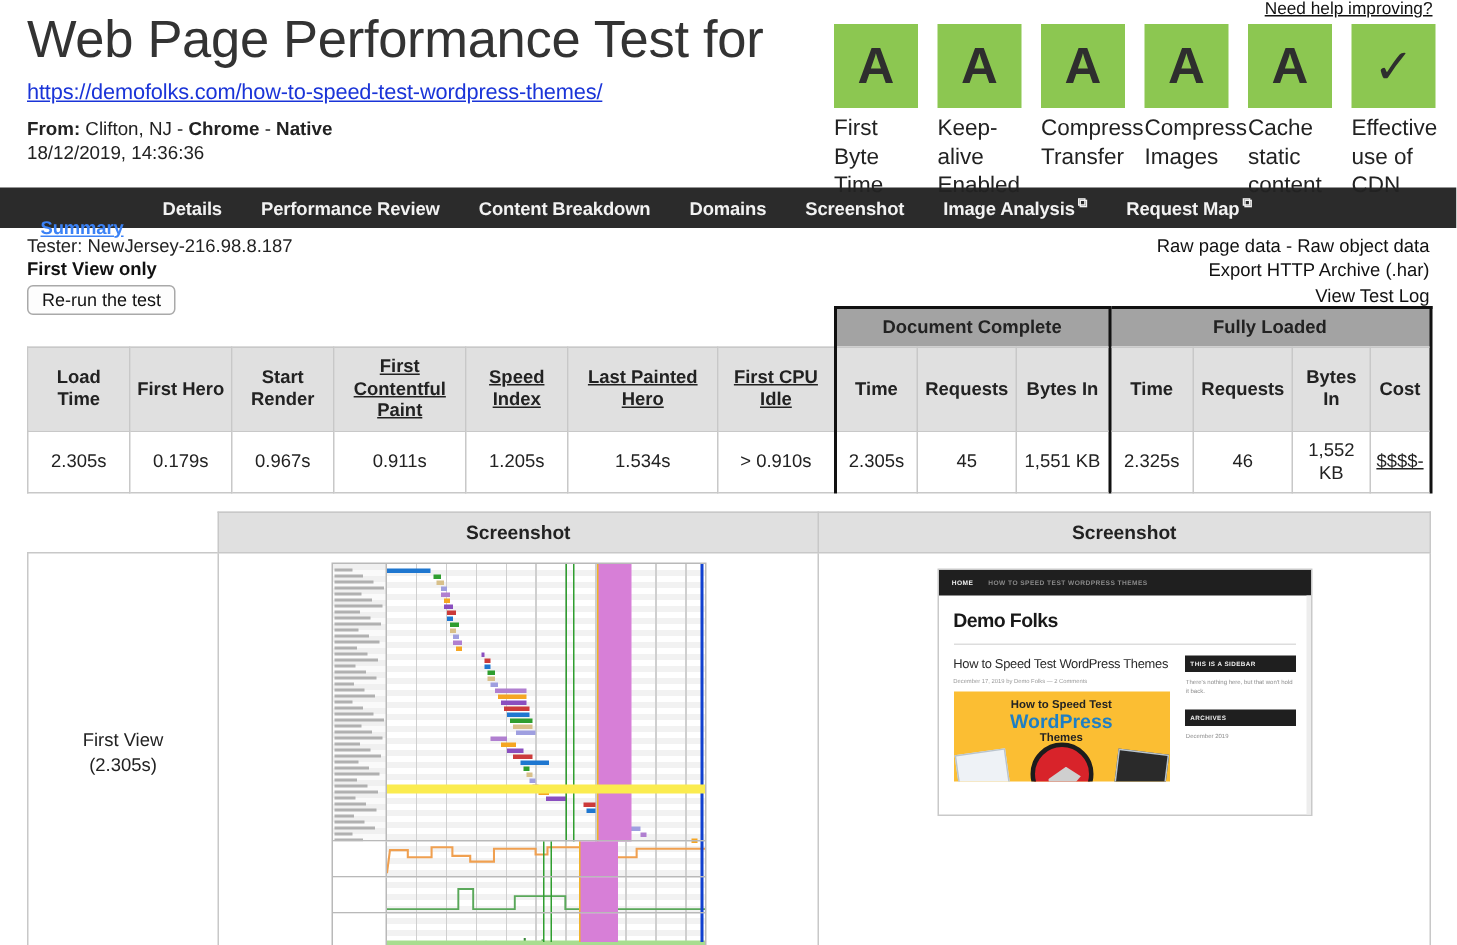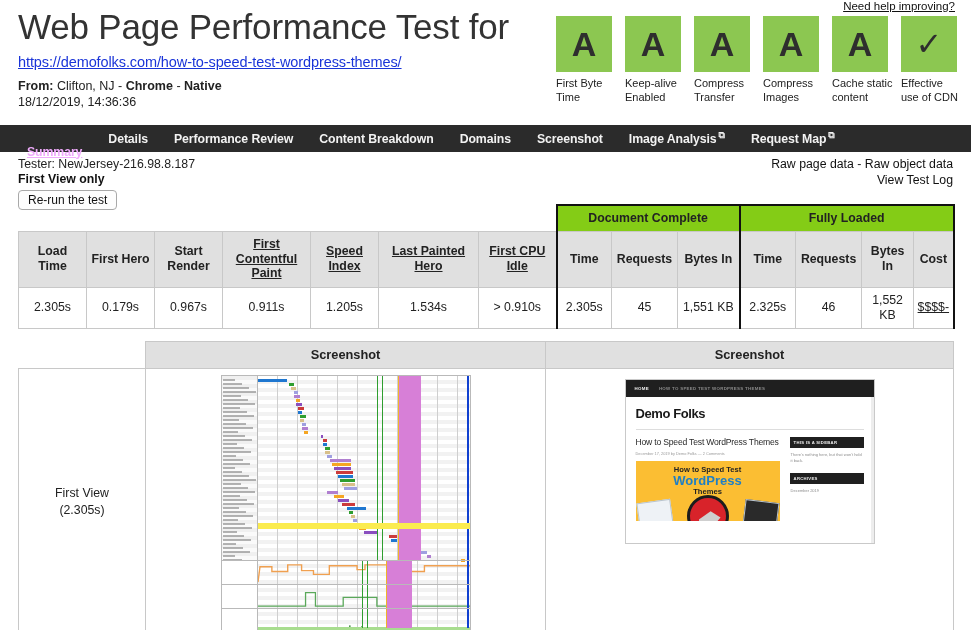--- a/index.html
+++ b/index.html
@@ -63,21 +63,21 @@
   .grade-cell { width: 56px; }
   .grade-box {
     width: 56px; height: 56px;
     background: #8cc751;
     display: flex; align-items: center; justify-content: center;
     font-size: 34px; font-weight: bold; color: #2e2e2e;
     line-height: 1;
   }
   .grade-box.check { font-size: 32px; font-weight: normal; }
   .grade-label {
-    font-size: 11px;
+    font-size: 15px;
     color: #222;
     line-height: 1.25;
     margin-top: 5px;
     width: 62px;
   }
 
   
   .navbar {
     background: #2b2b2b;
     height: 27px;
@@ -89,21 +89,21 @@
   .nav-item {
     color: #f2f2f2;
     font-size: 12.3px;
     font-weight: bold;
     padding: 0 13px;
     white-space: nowrap;
     cursor: pointer;
     letter-spacing: -0.1px;
   }
   .nav-item.active {
-    color: #f0abfc;
+    color: #3b82f6;
     text-decoration: underline;
     margin-top: 26px;
   }
   .ext-icon {
     display: inline-block;
     font-size: 9px;
     vertical-align: super;
     margin-left: 2px;
   }
 
@@ -144,21 +144,21 @@
     table-layout: fixed;
   }
   table.results td, table.results th {
     border: 1px solid #c8c8c8;
     text-align: center;
     font-size: 12.3px;
     color: #222;
     vertical-align: middle;
   }
   .spanhdr {
-    background: #84cc16;
+    background: #a3a3a3;
     font-weight: bold;
     font-size: 12.8px;
     height: 26px;
     border-top: 2px solid #111 !important;
   }
   .spanhdr.blank { border: none !important; background: #fff; }
   .colhdr {
     background: #e0e0e0;
     font-weight: bold;
     height: 56px;
@@ -357,20 +357,23 @@
 <div class="infobar">
   <div class="tester-line">Tester: NewJersey-216.98.8.187</div>
   <div class="firstview-line">First View only</div>
   <button class="rerun-btn">Re-run the test</button>
 
   <div class="rawlinks">
     <div>
       <a>Raw page data</a>
       <span class="sep">-</span>
       <a>Raw object data</a>
+    </div>
+    <div>
+      <a>Export HTTP Archive (.har)</a>
     </div>
     <div>
       <a>View Test Log</a>
     </div>
   </div>
 </div>
 
 <div class="results-wrap">
   <table class="results">
     <colgroup>

